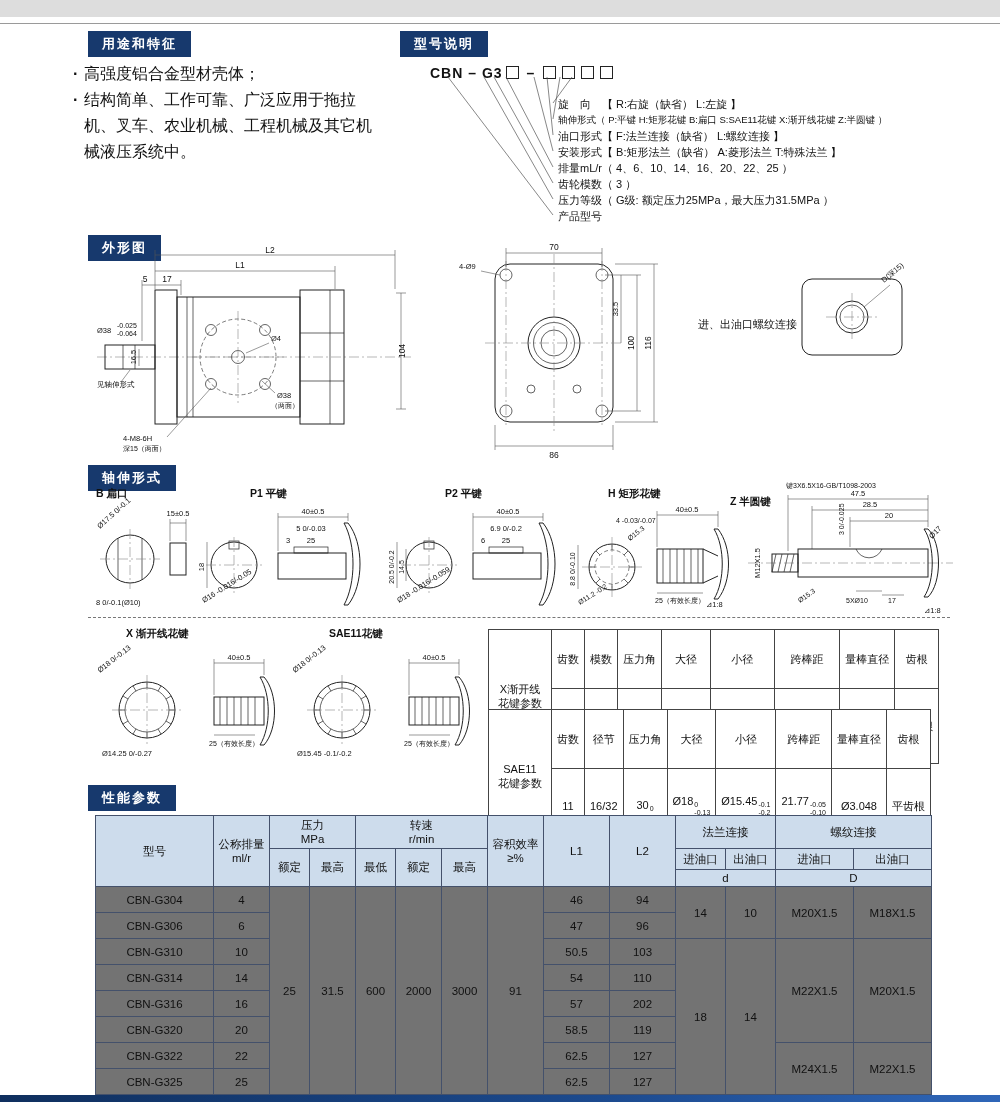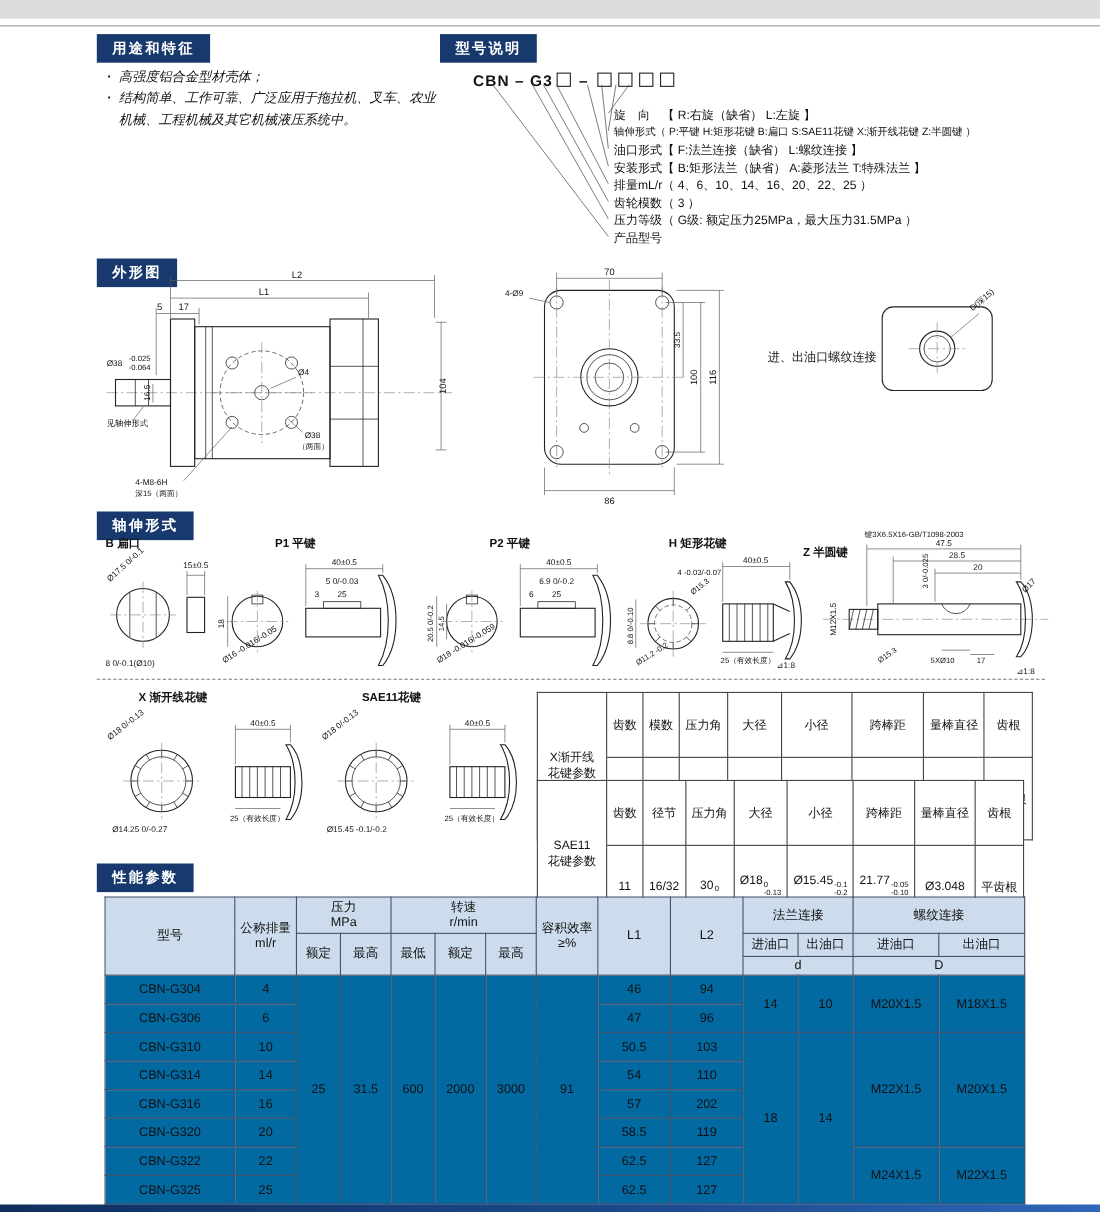--- a/index.html
+++ b/index.html
@@ -1,22 +1,22 @@
 <!DOCTYPE html>
 <html><head>
 <meta charset="utf-8">
 <style>
   html,body{margin:0;padding:0;background:#ddd;}
   .page{position:relative;width:1000px;height:1102px;margin:17px auto;background:#fff;
         font-family:"Liberation Sans","DejaVu Sans",sans-serif;color:#111;overflow:hidden;}
   .topline{position:absolute;left:0;top:6px;width:1000px;height:1px;background:#9a9a9a;}
   .sec-hdr{position:absolute;background:#17396d;color:#fff;font-size:13px;font-weight:bold;
            padding:4px 14px;letter-spacing:2px;}
-  .bullets{position:absolute;left:96px;top:44px;width:308px;margin:0;padding:0;list-style:none;
-           font-size:12px;line-height:1.62;font-style:italic;}
+  .bullets{position:absolute;left:72px;top:44px;width:308px;margin:0;padding:0;list-style:none;
+           font-size:16px;line-height:1.62;}
   .bullets li{position:relative;padding-left:12px;}
   .bullets li::before{content:"\00B7";position:absolute;left:1px;font-weight:bold;}
   .model-code{position:absolute;left:430px;top:48px;font-size:14px;font-weight:bold;letter-spacing:1px;white-space:nowrap;}
   .mbox{display:inline-block;width:11px;height:11px;border:1.4px solid #222;margin:0 3px;vertical-align:-1px;}
   .model-item{position:absolute;left:558px;white-space:nowrap;font-size:11px;}
   .model-item.small{font-size:9.5px;}
   .caption{position:absolute;font-size:11px;}
   .dotted-sep{position:absolute;left:88px;top:600px;width:862px;border-top:1px dashed #777;}
   .footer{position:absolute;left:0;top:1078px;width:1000px;height:24px;
           background:linear-gradient(90deg,#0f2f5e 0%,#1c4a8e 60%,#2f66b8 100%);}
@@ -40,21 +40,21 @@
   .tol{display:inline-flex;flex-direction:column;font-size:7px;line-height:1.2;vertical-align:-2px;
        margin-left:1px;text-align:left;}
   
   .perf{position:absolute;left:95px;top:798px;border-collapse:collapse;font-size:11.5px;
         text-align:center;table-layout:fixed;}
   .perf th,.perf td{border:1px solid #44516b;padding:0 2px;}
   .perf th{background:#cddcec;font-weight:normal;line-height:1.25;}
   .perf tr.h1 th{height:32px;}
   .perf tr.h2 th{height:20px;}
   .perf tr.h3 th{height:16px;}
-  .perf td{height:25px;background:#0369a1;}
+  .perf td{height:25px;background:#737373;}
 </style>
 </head>
 <body>
 
 <div class="page">
   <div class="topline"></div>
 
   <div class="sec-hdr" style="left:88px;top:14px">
     <span>用途和特征</span>
   </div>

